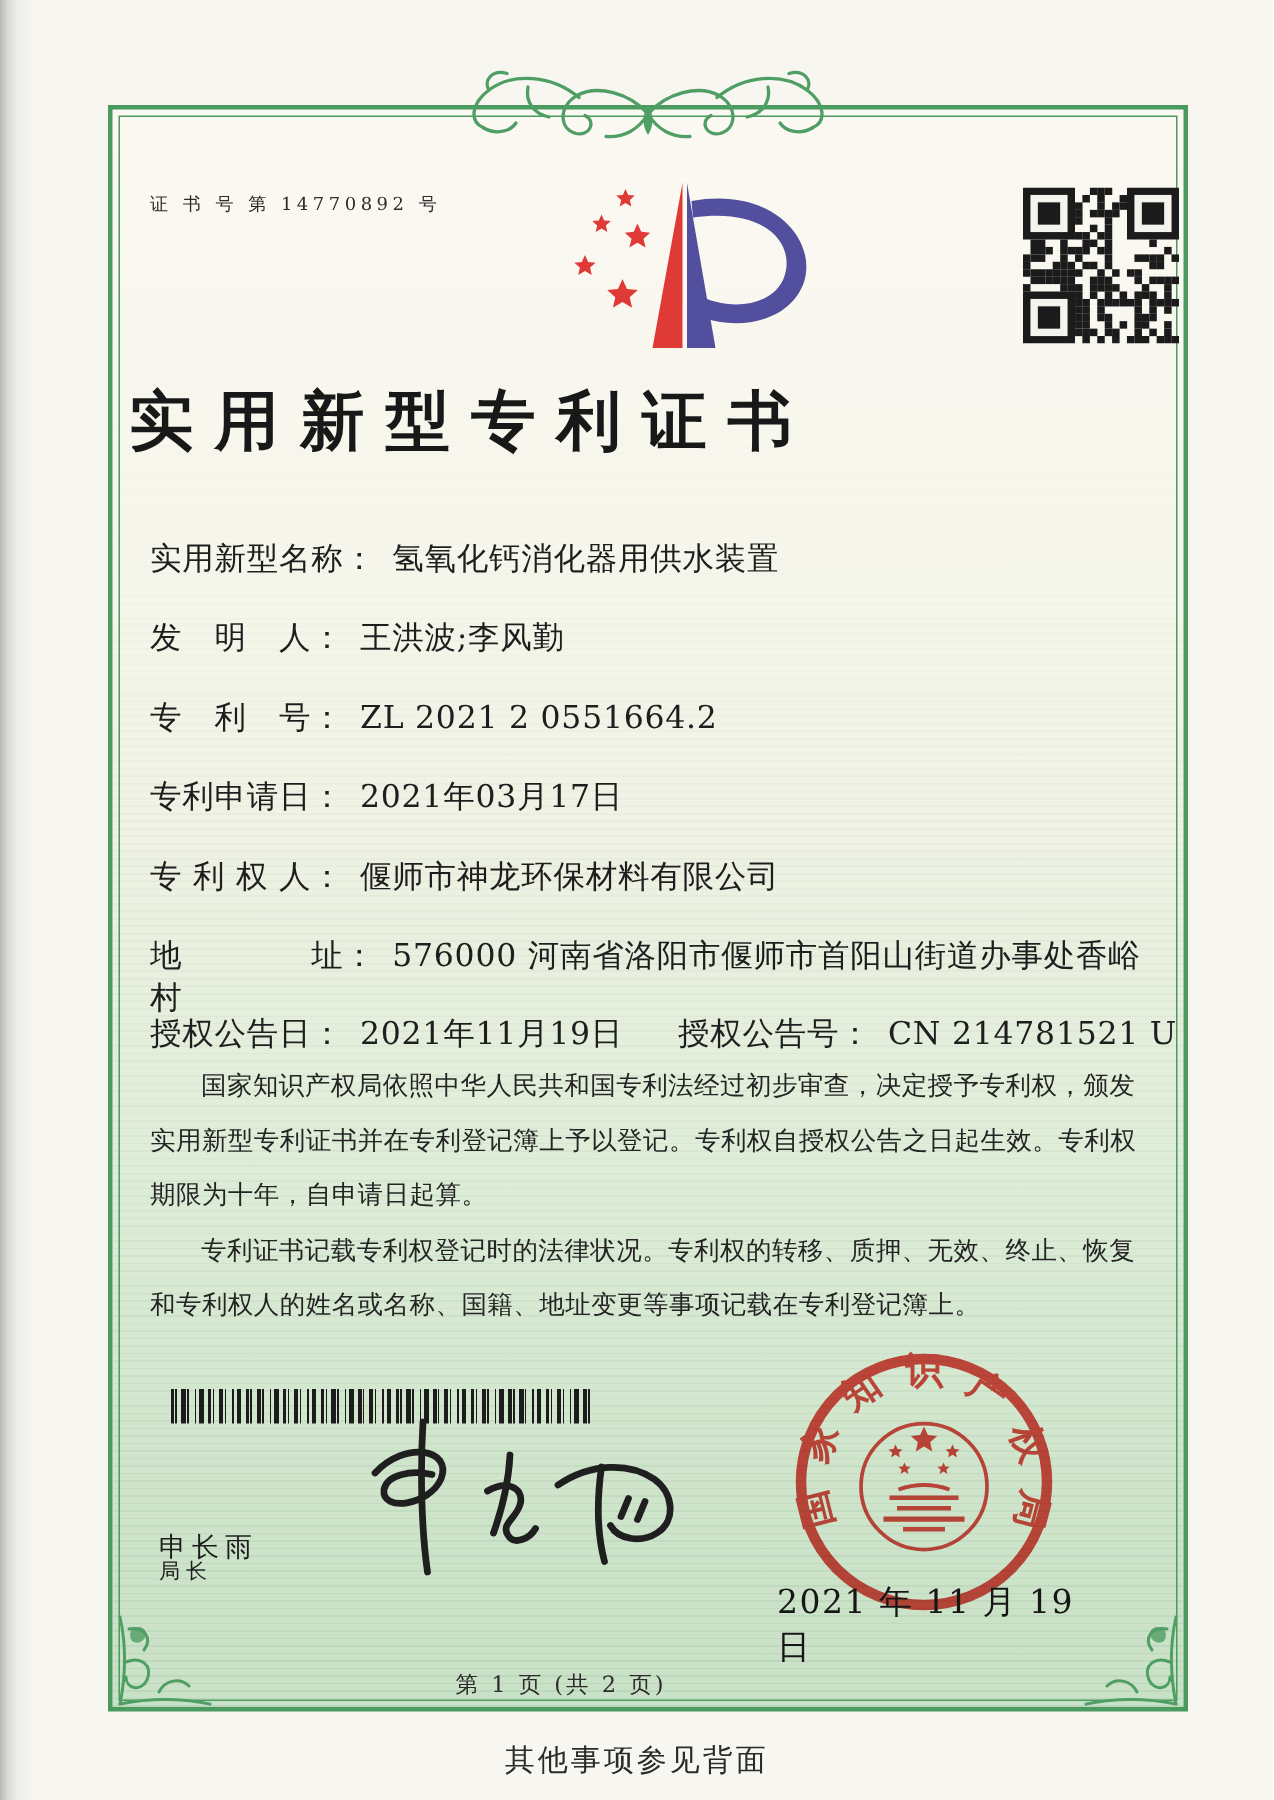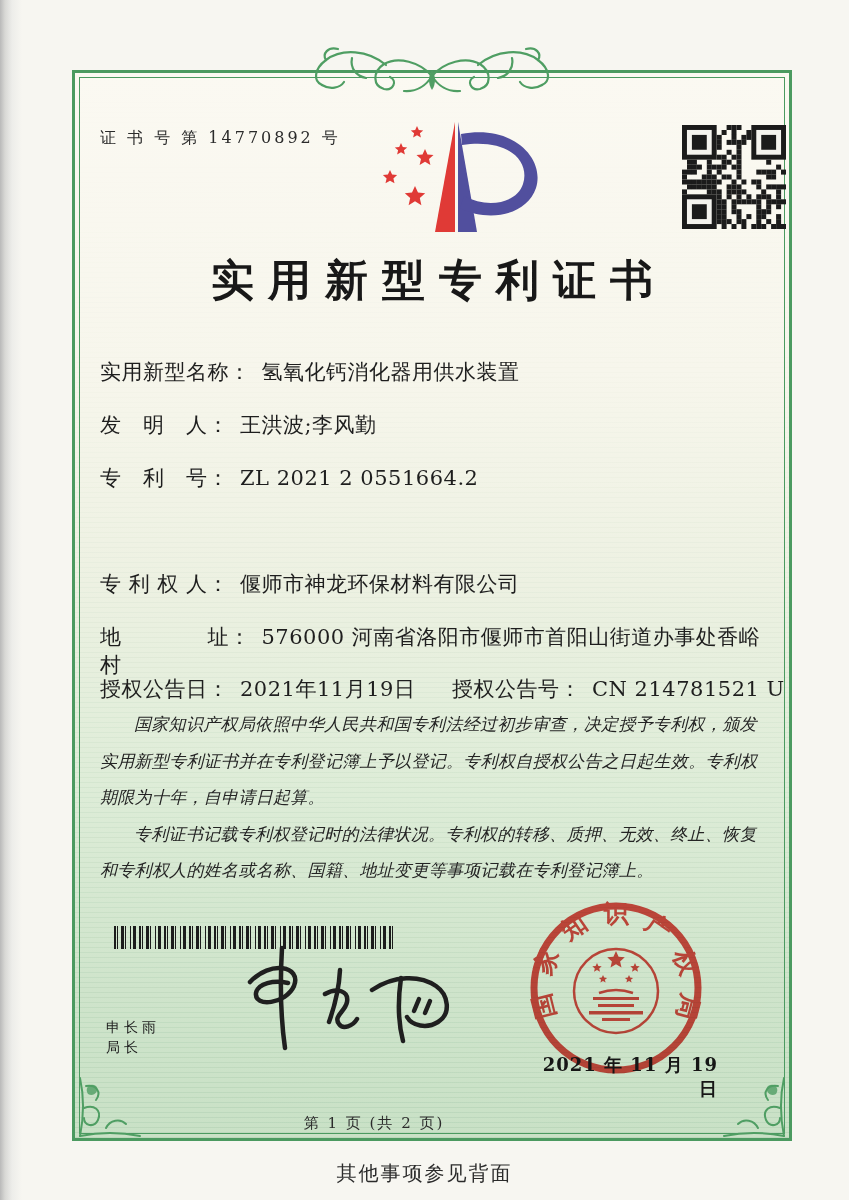--- a/index.html
+++ b/index.html
@@ -16,44 +16,44 @@
   .cert-bg::after {
     content:""; position:absolute; left:4px; top:4px; right:4px; bottom:4px;
     border:1px solid #4b9a60;
   }
   .waves {
     position:absolute; left:75px; top:73px; width:714px; height:1065px; pointer-events:none;
     background:repeating-linear-gradient(0deg, rgba(98,158,118,0.13) 0 1px, transparent 1px 5px);
     -webkit-mask-image:linear-gradient(180deg, transparent 0%, rgba(0,0,0,.18) 35%, rgba(0,0,0,.6) 70%, #000 100%);
     mask-image:linear-gradient(180deg, transparent 0%, rgba(0,0,0,.18) 35%, rgba(0,0,0,.6) 70%, #000 100%);
   }
-  .cert-no { position:absolute; left:100px; top:128px; font-size:16px; letter-spacing:3px; color:#2b2b2b; }
+  .cert-no { position:absolute; left:100px; top:128px; font-size:12px; letter-spacing:3px; color:#2b2b2b; }
   .logo { position:absolute; left:365px; top:118px; width:180px; height:120px; }
   .qr { position:absolute; left:682px; top:125px; width:104px; height:104px; }
   .title {
-    position:absolute; left:72px; width:720px; top:252px; text-align:center;
+    position:absolute; left:72px; width:720px; top:252px; 
     font-size:43px; font-weight:700; color:#181818; letter-spacing:14px; text-indent:14px;
   }
   .frow { position:absolute; left:100px; width:665px; font-size:21px; color:#1e1e1e; letter-spacing:0.5px; }
   .fvalue { margin-left:11px; }
   .grant2 { position:absolute; left:352px; top:0; white-space:nowrap; }
-  .paras { position:absolute; left:100px; top:706px; width:664px; font-size:17px; line-height:36.5px; color:#242424; letter-spacing:0.3px;font-style:italic; }
+  .paras { position:absolute; left:100px; top:706px; width:664px; font-size:17px; line-height:36.5px; color:#242424; letter-spacing:0.3px; }
   .paras p { text-indent:2em; }
   .barcode {
     position:absolute; left:114px; top:926px; width:282px; height:23px;
     background:repeating-linear-gradient(90deg,
       #1c1c1c 0 2px, transparent 2px 3px, #1c1c1c 3px 4px, transparent 4px 7px,
       #1c1c1c 7px 10px, transparent 10px 11px, #1c1c1c 11px 12px, transparent 12px 16px,
       #1c1c1c 16px 17px, transparent 17px 19px, #1c1c1c 19px 22px, transparent 22px 25px);
   }
   .dir-title { position:absolute; left:106px; top:1039px; font-size:14px; color:#1d1d1d; letter-spacing:4px; }
-  .dir-name  { position:absolute; left:106px; top:1019px; font-size:14px; color:#1d1d1d; letter-spacing:4px; }
+  .dir-name  { position:absolute; left:106px; top:1019px; font-size:18px; color:#1d1d1d; letter-spacing:4px; }
   .sig { position:absolute; left:222px; top:942px; width:235px; height:112px; }
   .seal { position:absolute; left:527px; top:899px; width:178px; height:178px; opacity:0.92; mix-blend-mode:multiply; }
-  .seal-date { position:absolute; left:518px; top:1053px; width:200px; text-align:right; font-size:18px; color:#161616; letter-spacing:1px;font-weight:bold; }
+  .seal-date { position:absolute; left:518px; top:1053px; width:200px; text-align:left; font-size:22px; color:#161616; letter-spacing:1px; }
   .page-no { position:absolute; left:72px; width:604px; top:1114px; text-align:center; font-size:15px; color:#2b2b2b; letter-spacing:2px; }
   .back-note { position:absolute; left:0; width:849px; top:1160px; text-align:center; font-size:20px; color:#2b2b2b; letter-spacing:2px; }
   .orn-top { position:absolute; left:282px; top:36px; width:300px; height:72px; }
   .orn-bl { position:absolute; left:76px; top:1072px; width:68px; height:68px; }
   .orn-br { position:absolute; left:720px; top:1072px; width:68px; height:68px; transform:scaleX(-1); }
 </style>
 </head>
 <body>
 
 <div class="page">
@@ -283,20 +283,23 @@
 
   <div class="frow" style="top:358px">
     <span>实用新型名称：</span><span class="fvalue">氢氧化钙消化器用供水装置</span>
   </div>
   <div class="frow" style="top:411px">
     <span>发　明　人：</span><span class="fvalue">王洪波;李风勤</span>
   </div>
   <div class="frow" style="top:464px">
     <span>专　利　号：</span><span class="fvalue">ZL 2021 2 0551664.2</span>
   </div>
+  <div class="frow" style="top:517px">
+    <span>专利申请日：</span><span class="fvalue">2021年03月17日</span>
+  </div>
   <div class="frow" style="top:570px">
     <span>专 利 权 人：</span><span class="fvalue">偃师市神龙环保材料有限公司</span>
   </div>
   <div class="frow" style="top:623px">
     <span>地　　　　址：</span><span class="fvalue">576000 河南省洛阳市偃师市首阳山街道办事处香峪村</span>
   </div>
   <div class="frow" style="top:675px">
     <span>授权公告日：</span><span class="fvalue">2021年11月19日</span>
     <span class="grant2">
       <span>授权公告号：</span><span class="fvalue">CN 214781521 U</span>

